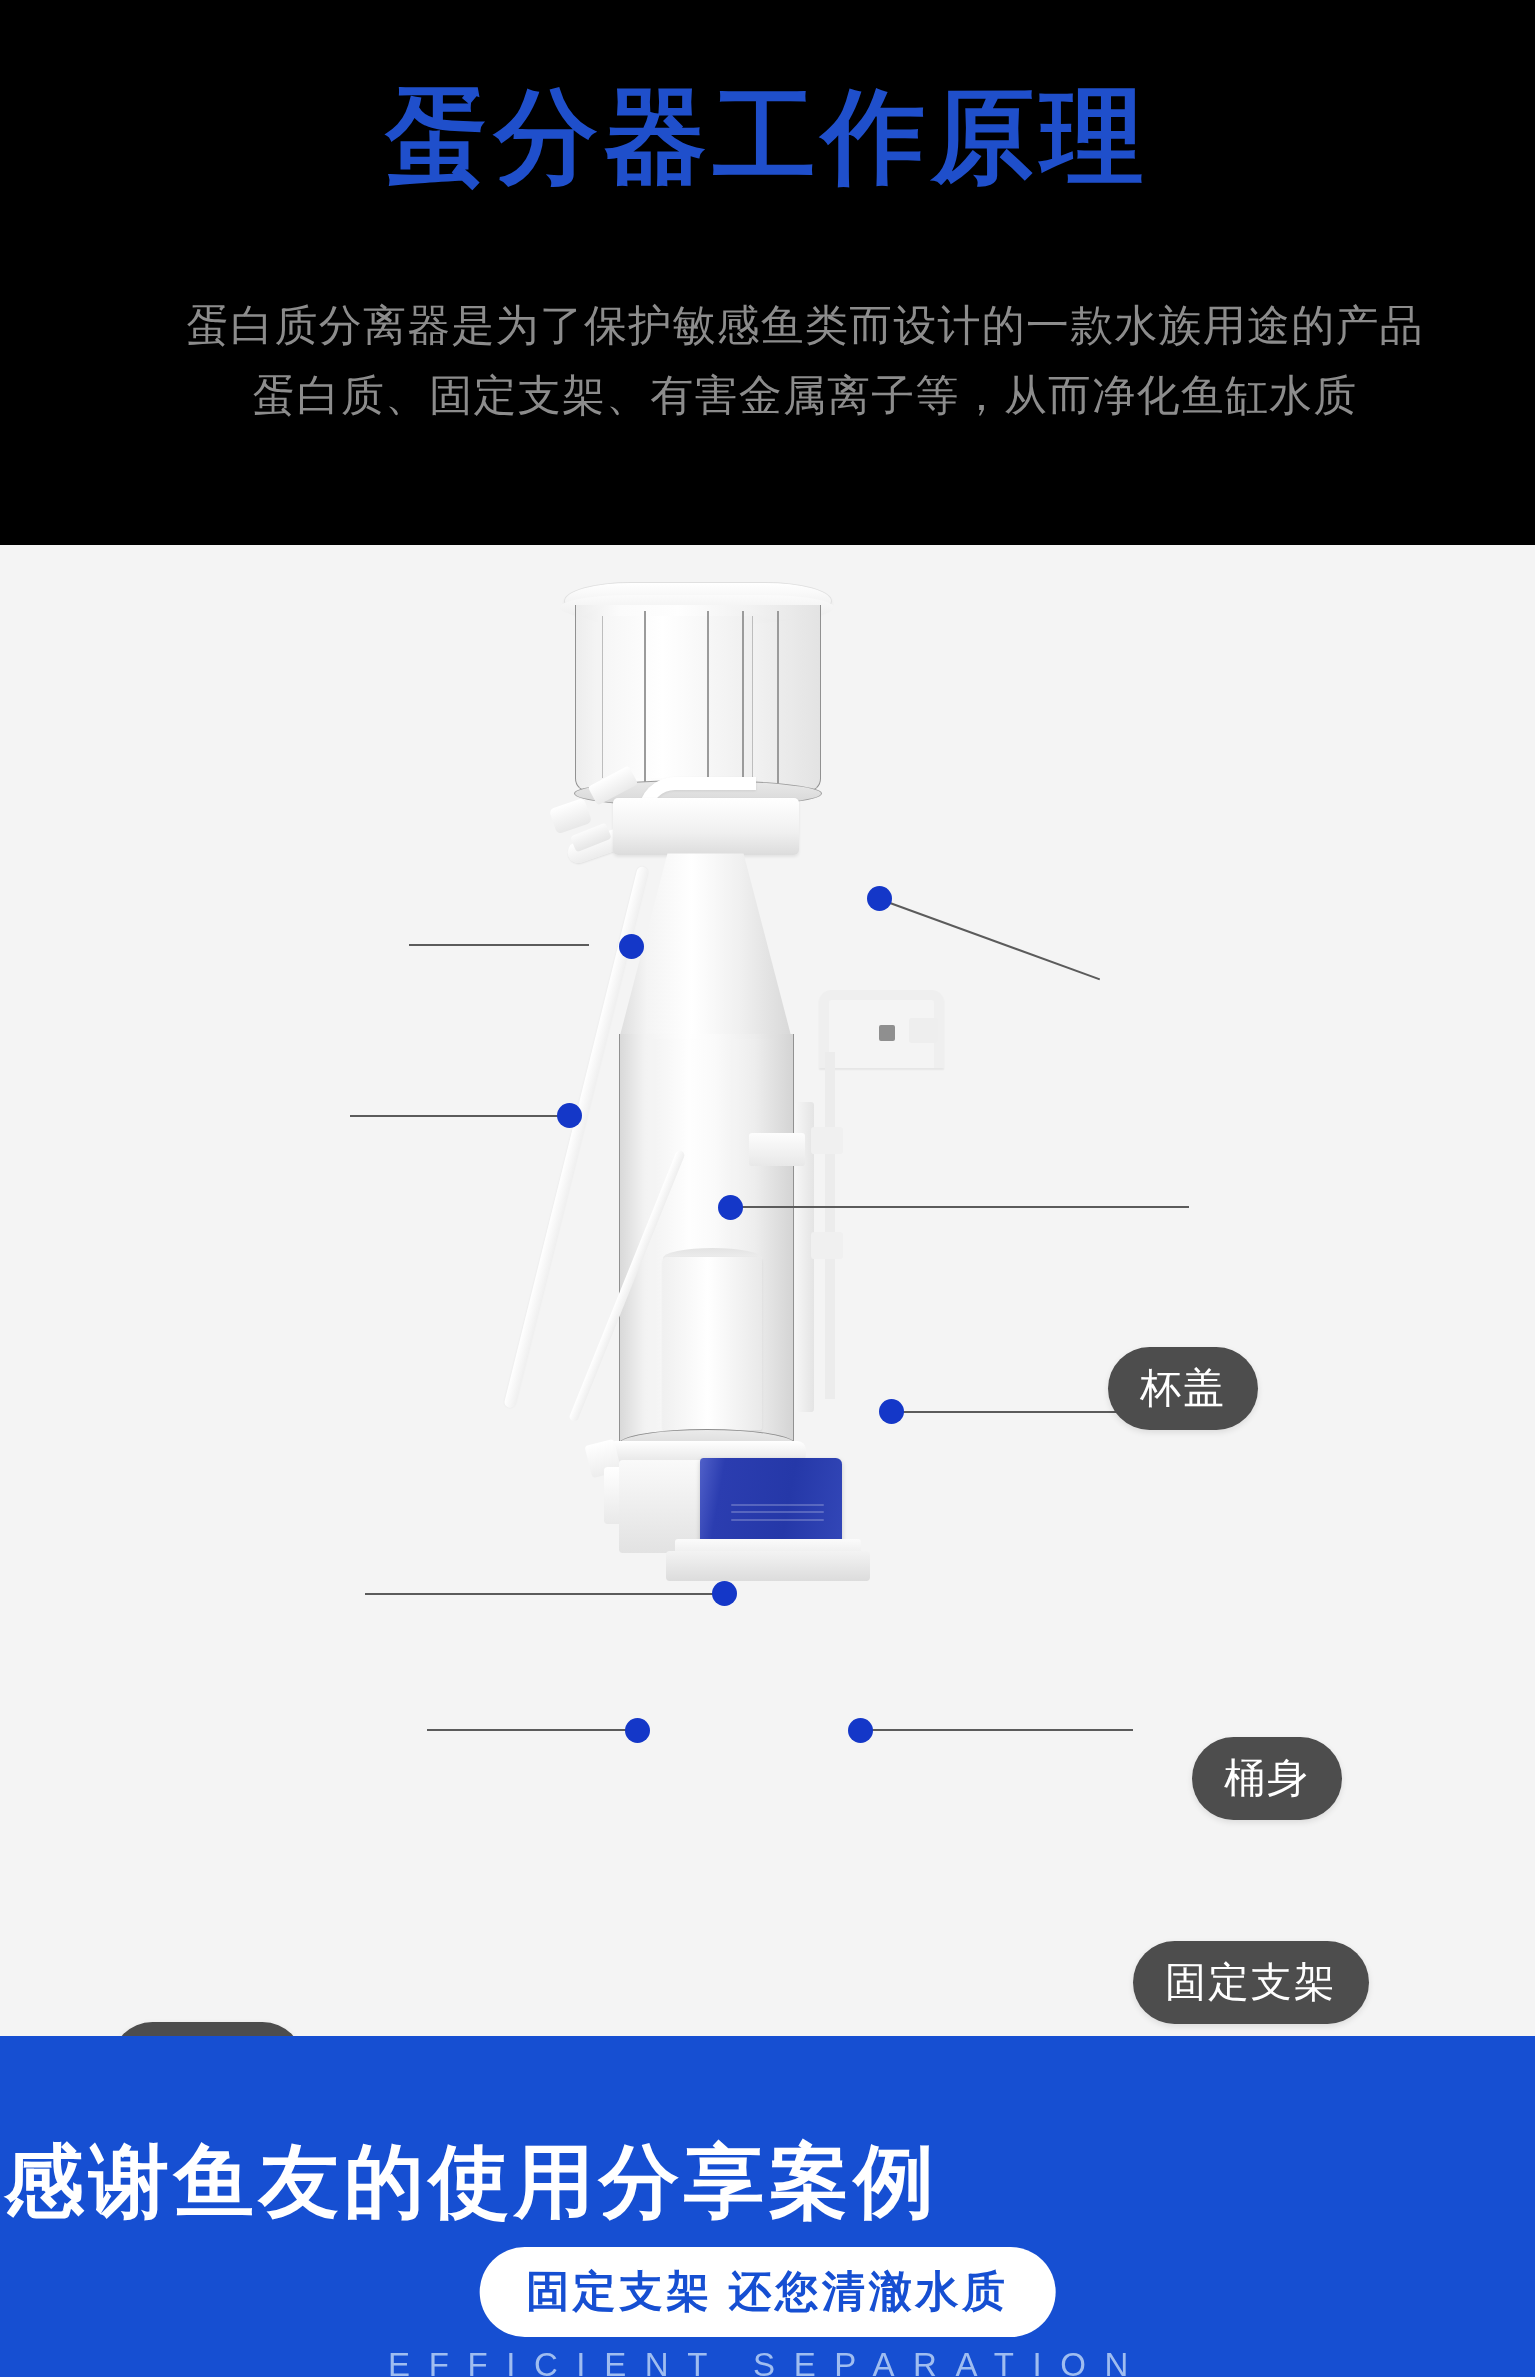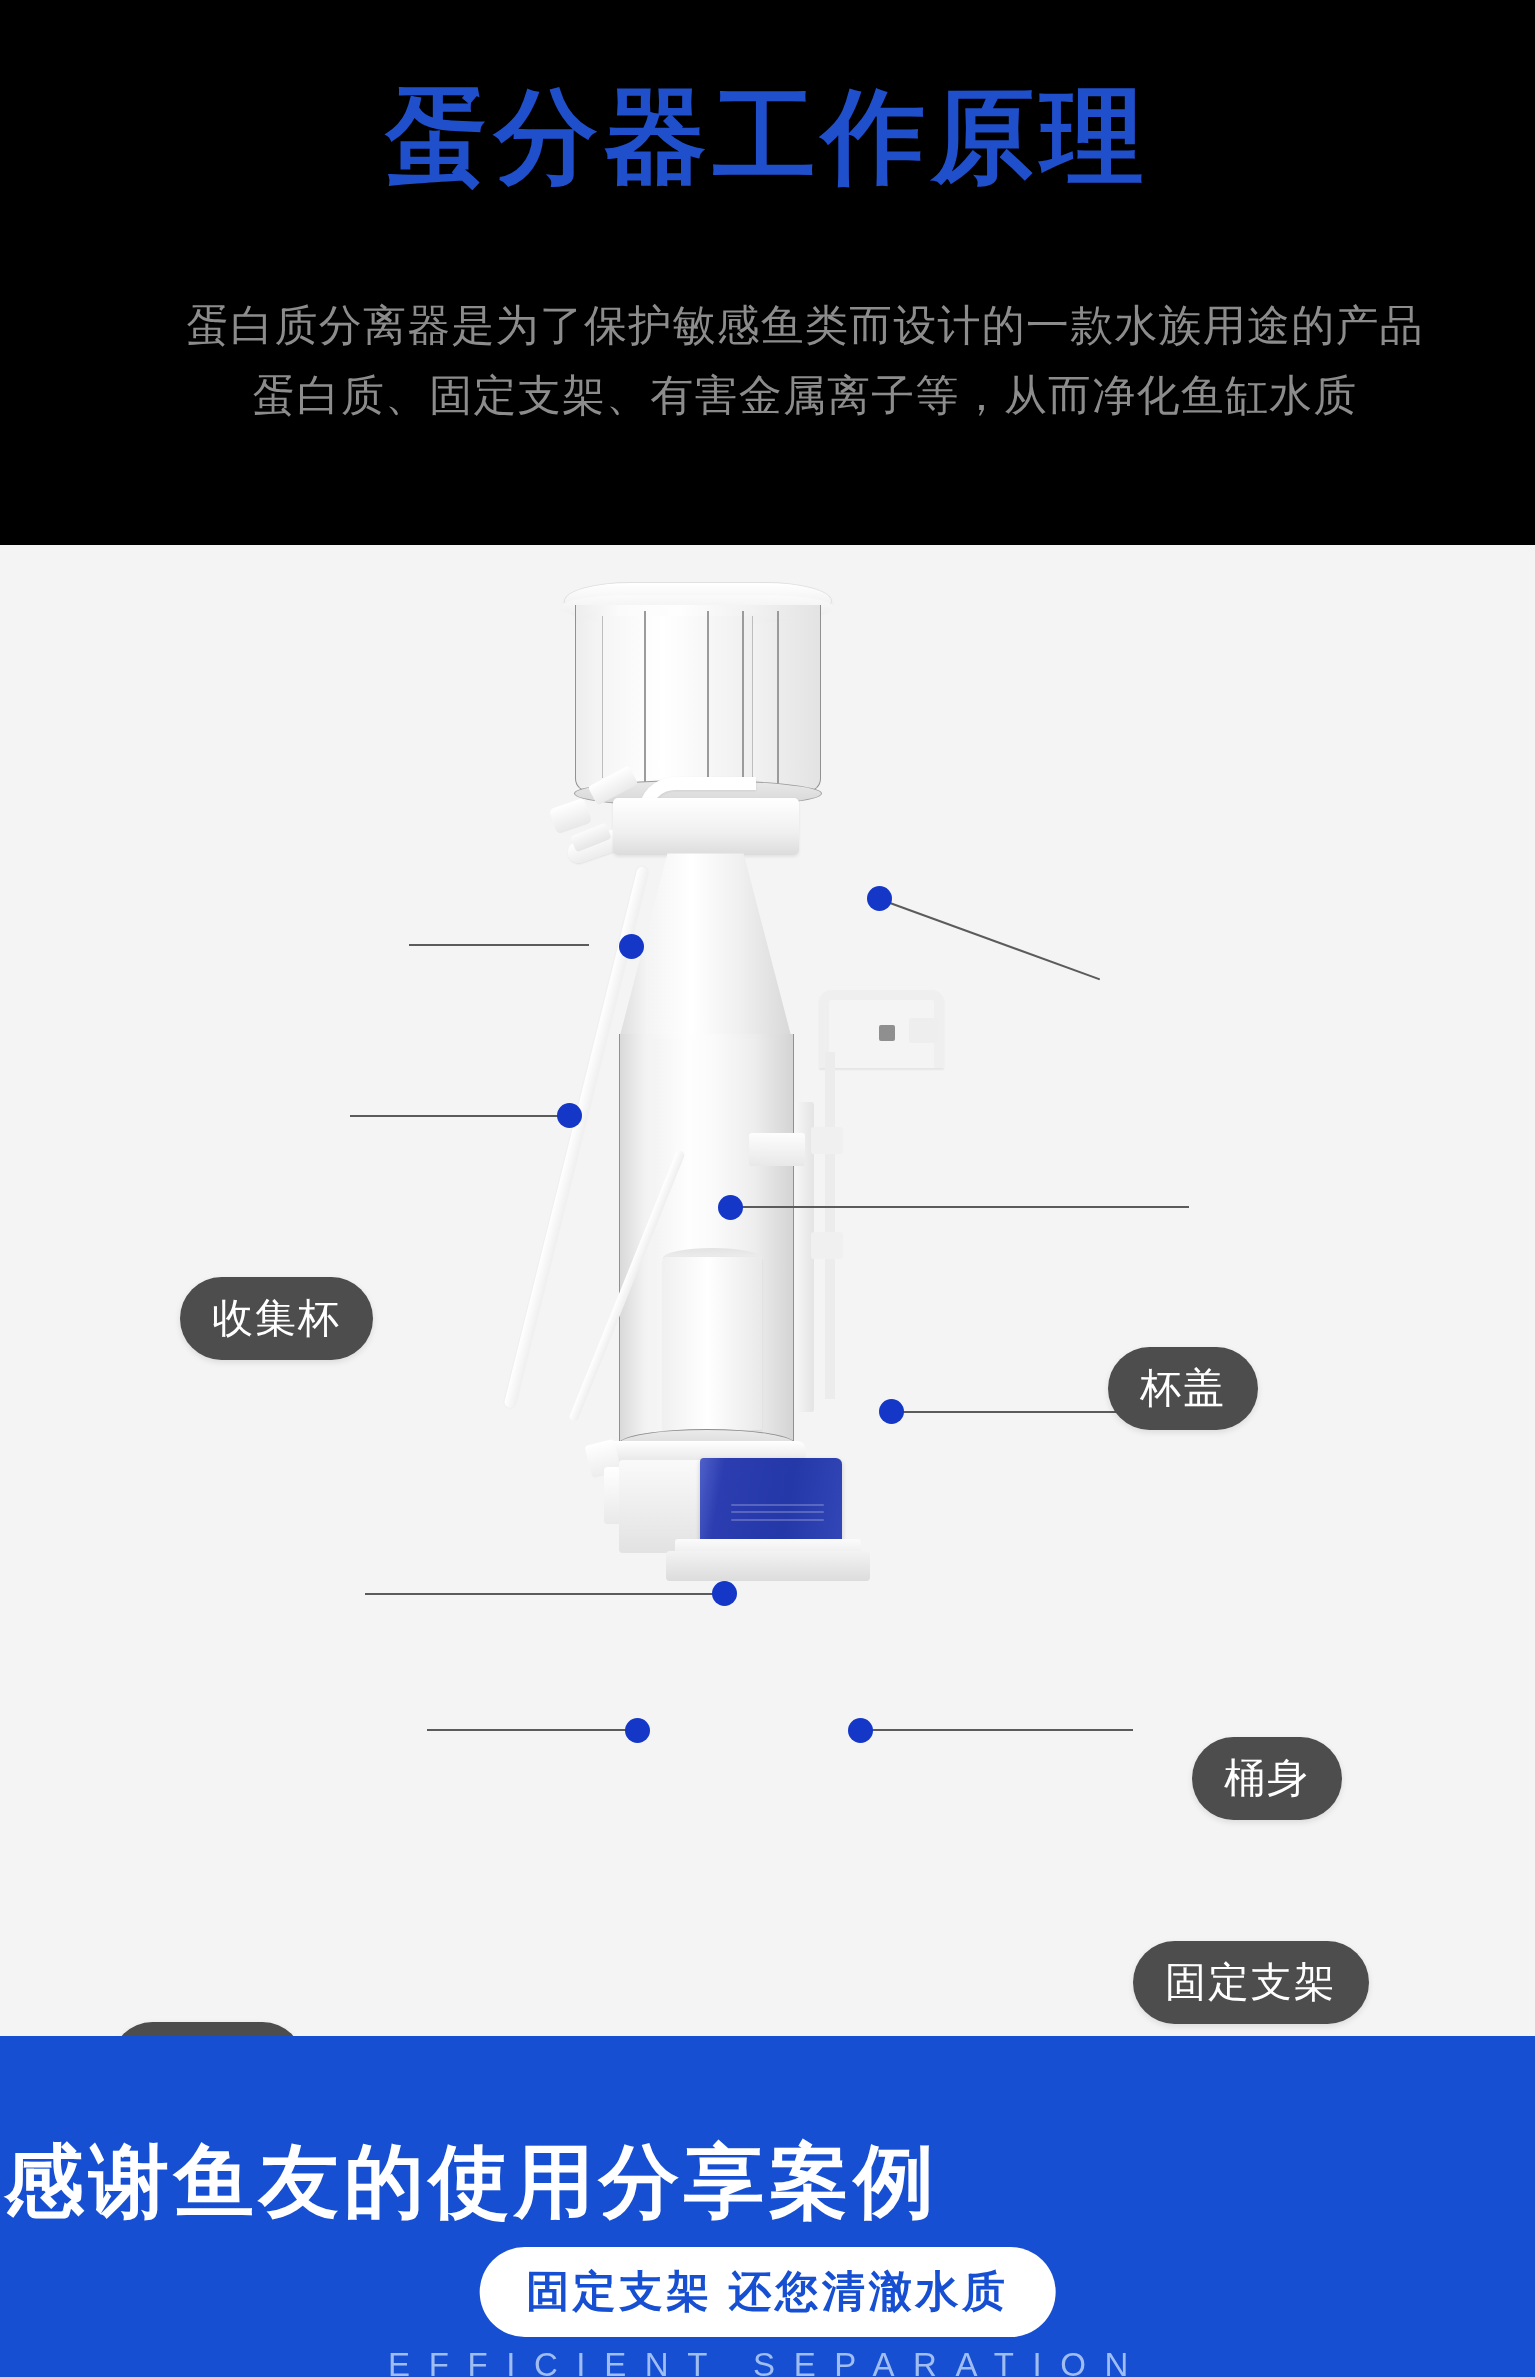--- a/index.html
+++ b/index.html
@@ -309,23 +309,20 @@
 
   <div class="leader" style="left:365px;top:1048px;width:359px;"></div>
   <div class="dot" style="left:712px;top:1036px;"></div>
 
   <div class="leader" style="left:427px;top:1184px;width:211px;"></div>
   <div class="dot" style="left:625px;top:1173px;"></div>
 
   <div class="leader" style="left:861px;top:1184px;width:272px;"></div>
   <div class="dot" style="left:848px;top:1173px;"></div>
 
-  <div class="pill" style="left:180px;top:732px;">
-    <span>收集杯</span>
-  </div>
 
   <div class="pill" style="left:1108px;top:802px;">
     <span>杯盖</span>
   </div>
 
   <div class="pill" style="left:111px;top:1477px;">
     <span>排污管</span>
   </div>
 
   <div class="pill" style="left:1192px;top:1192px;">

